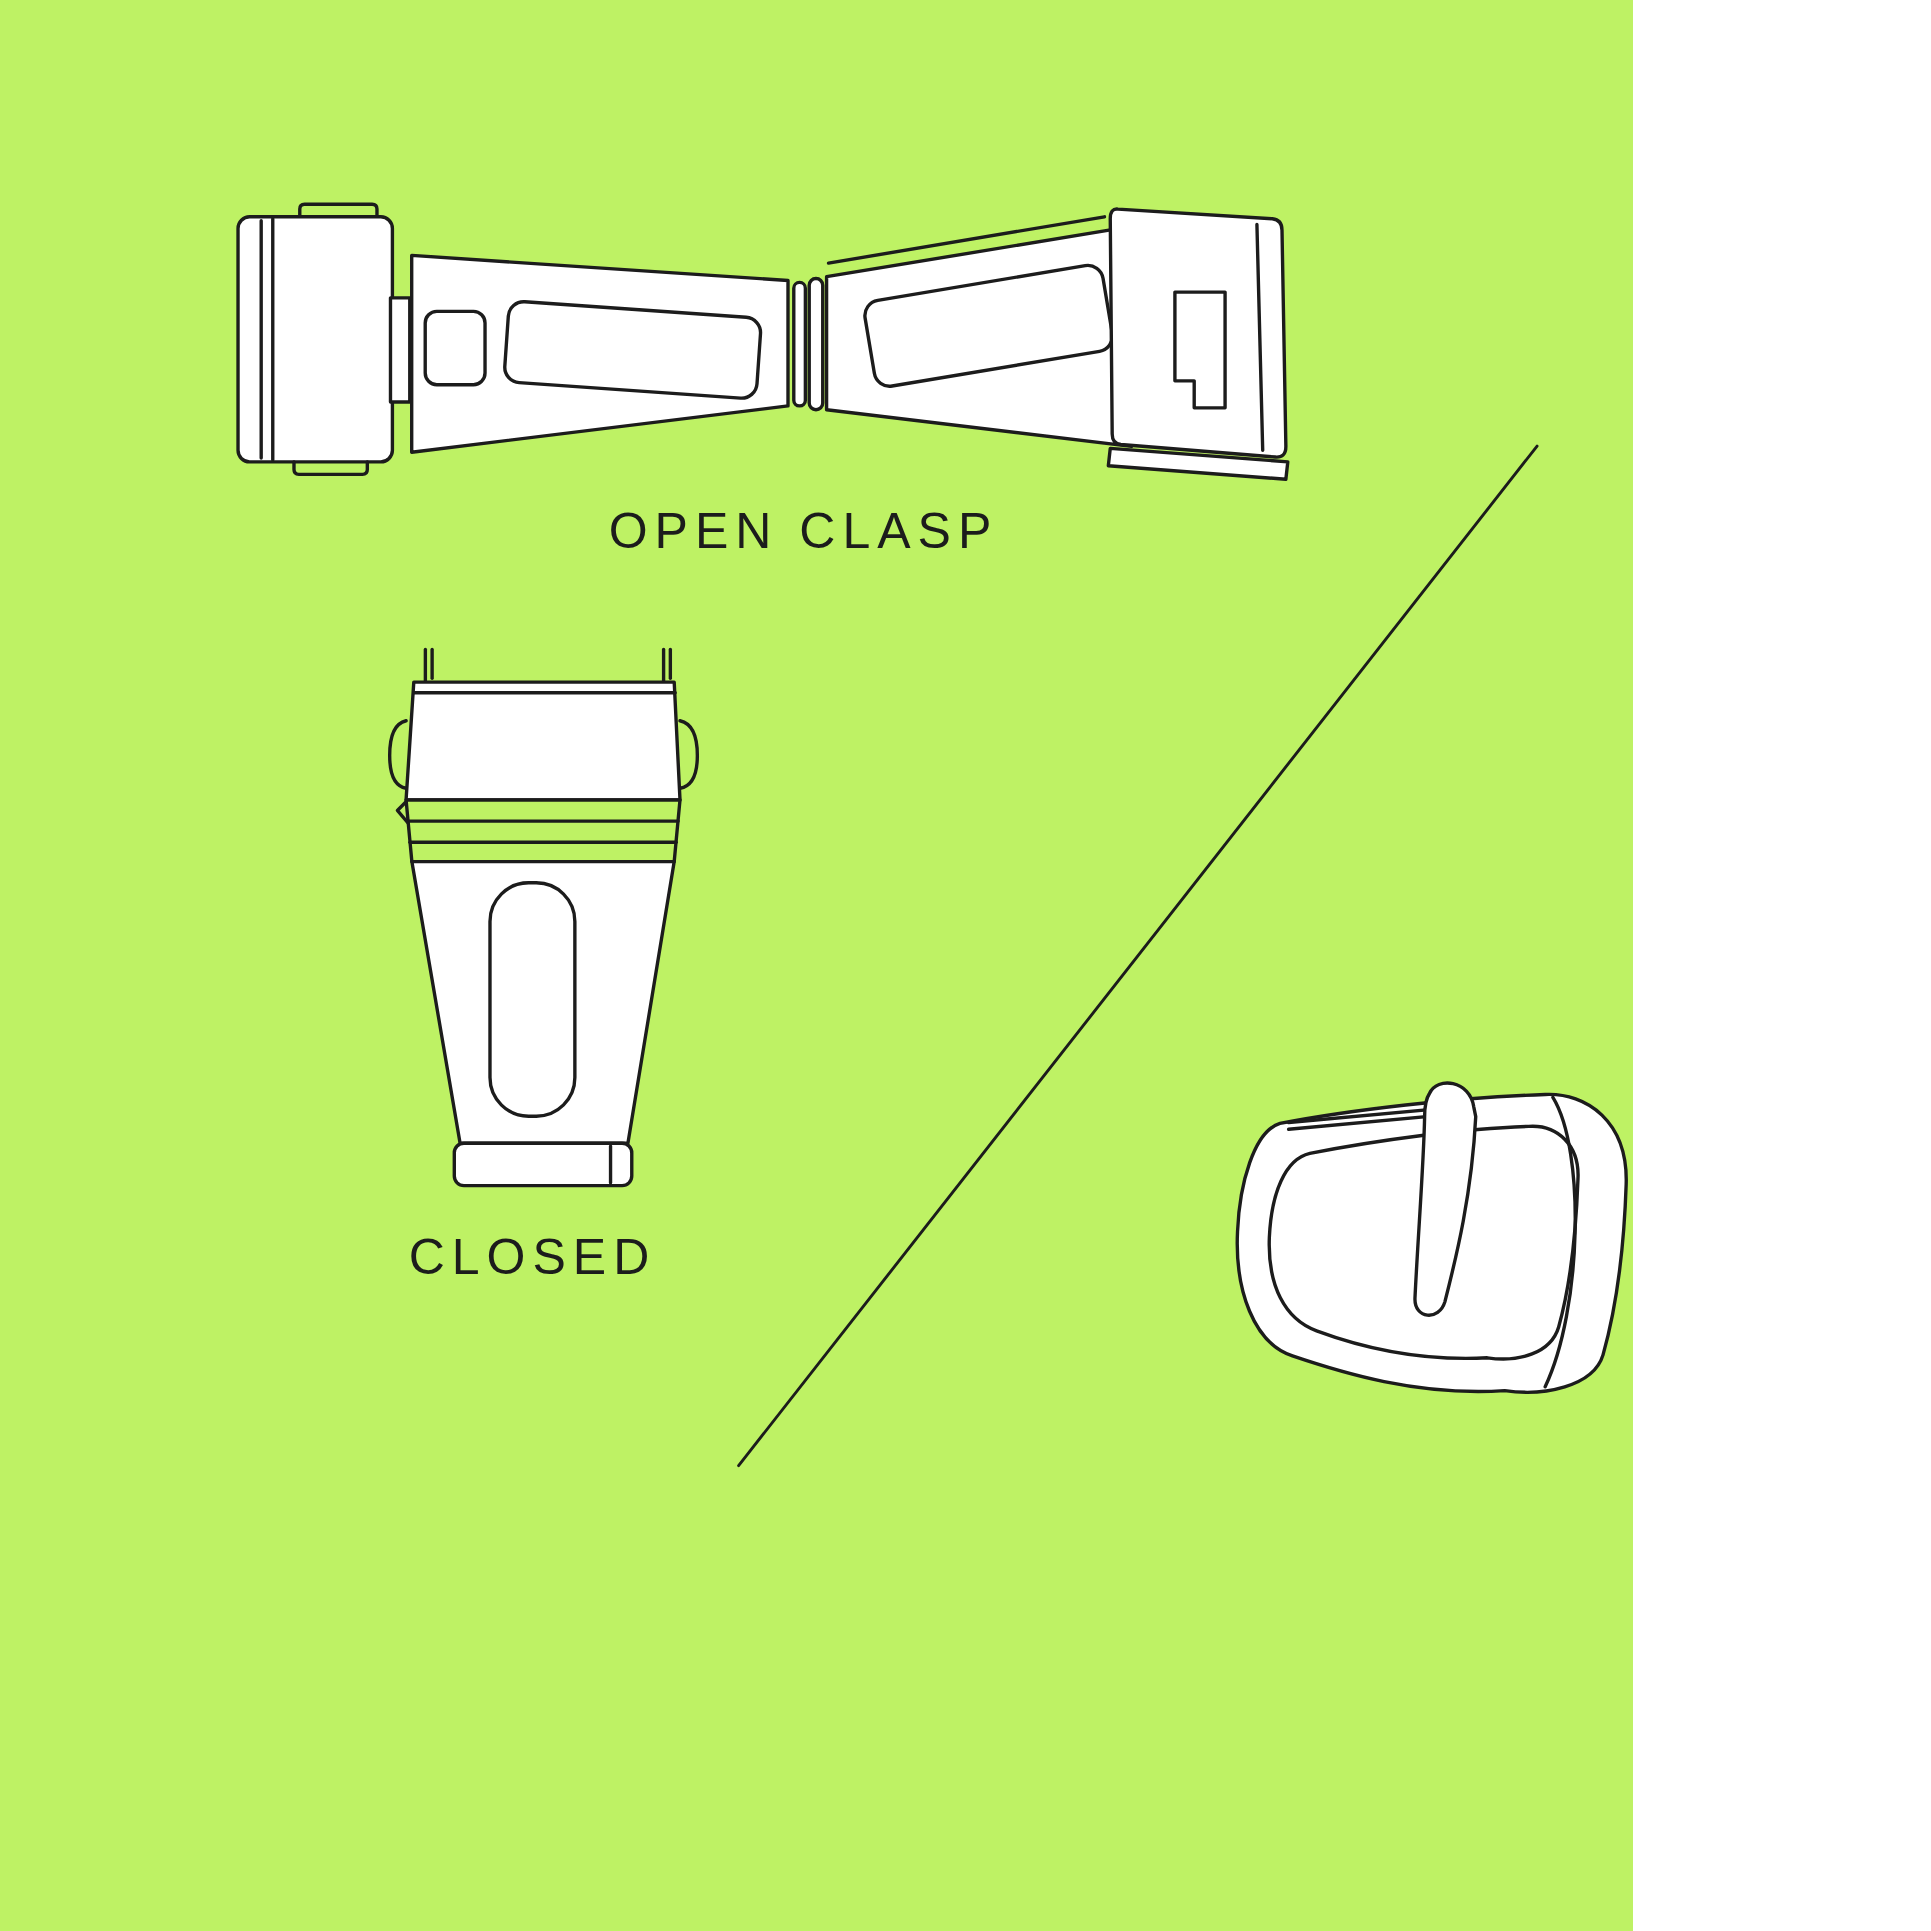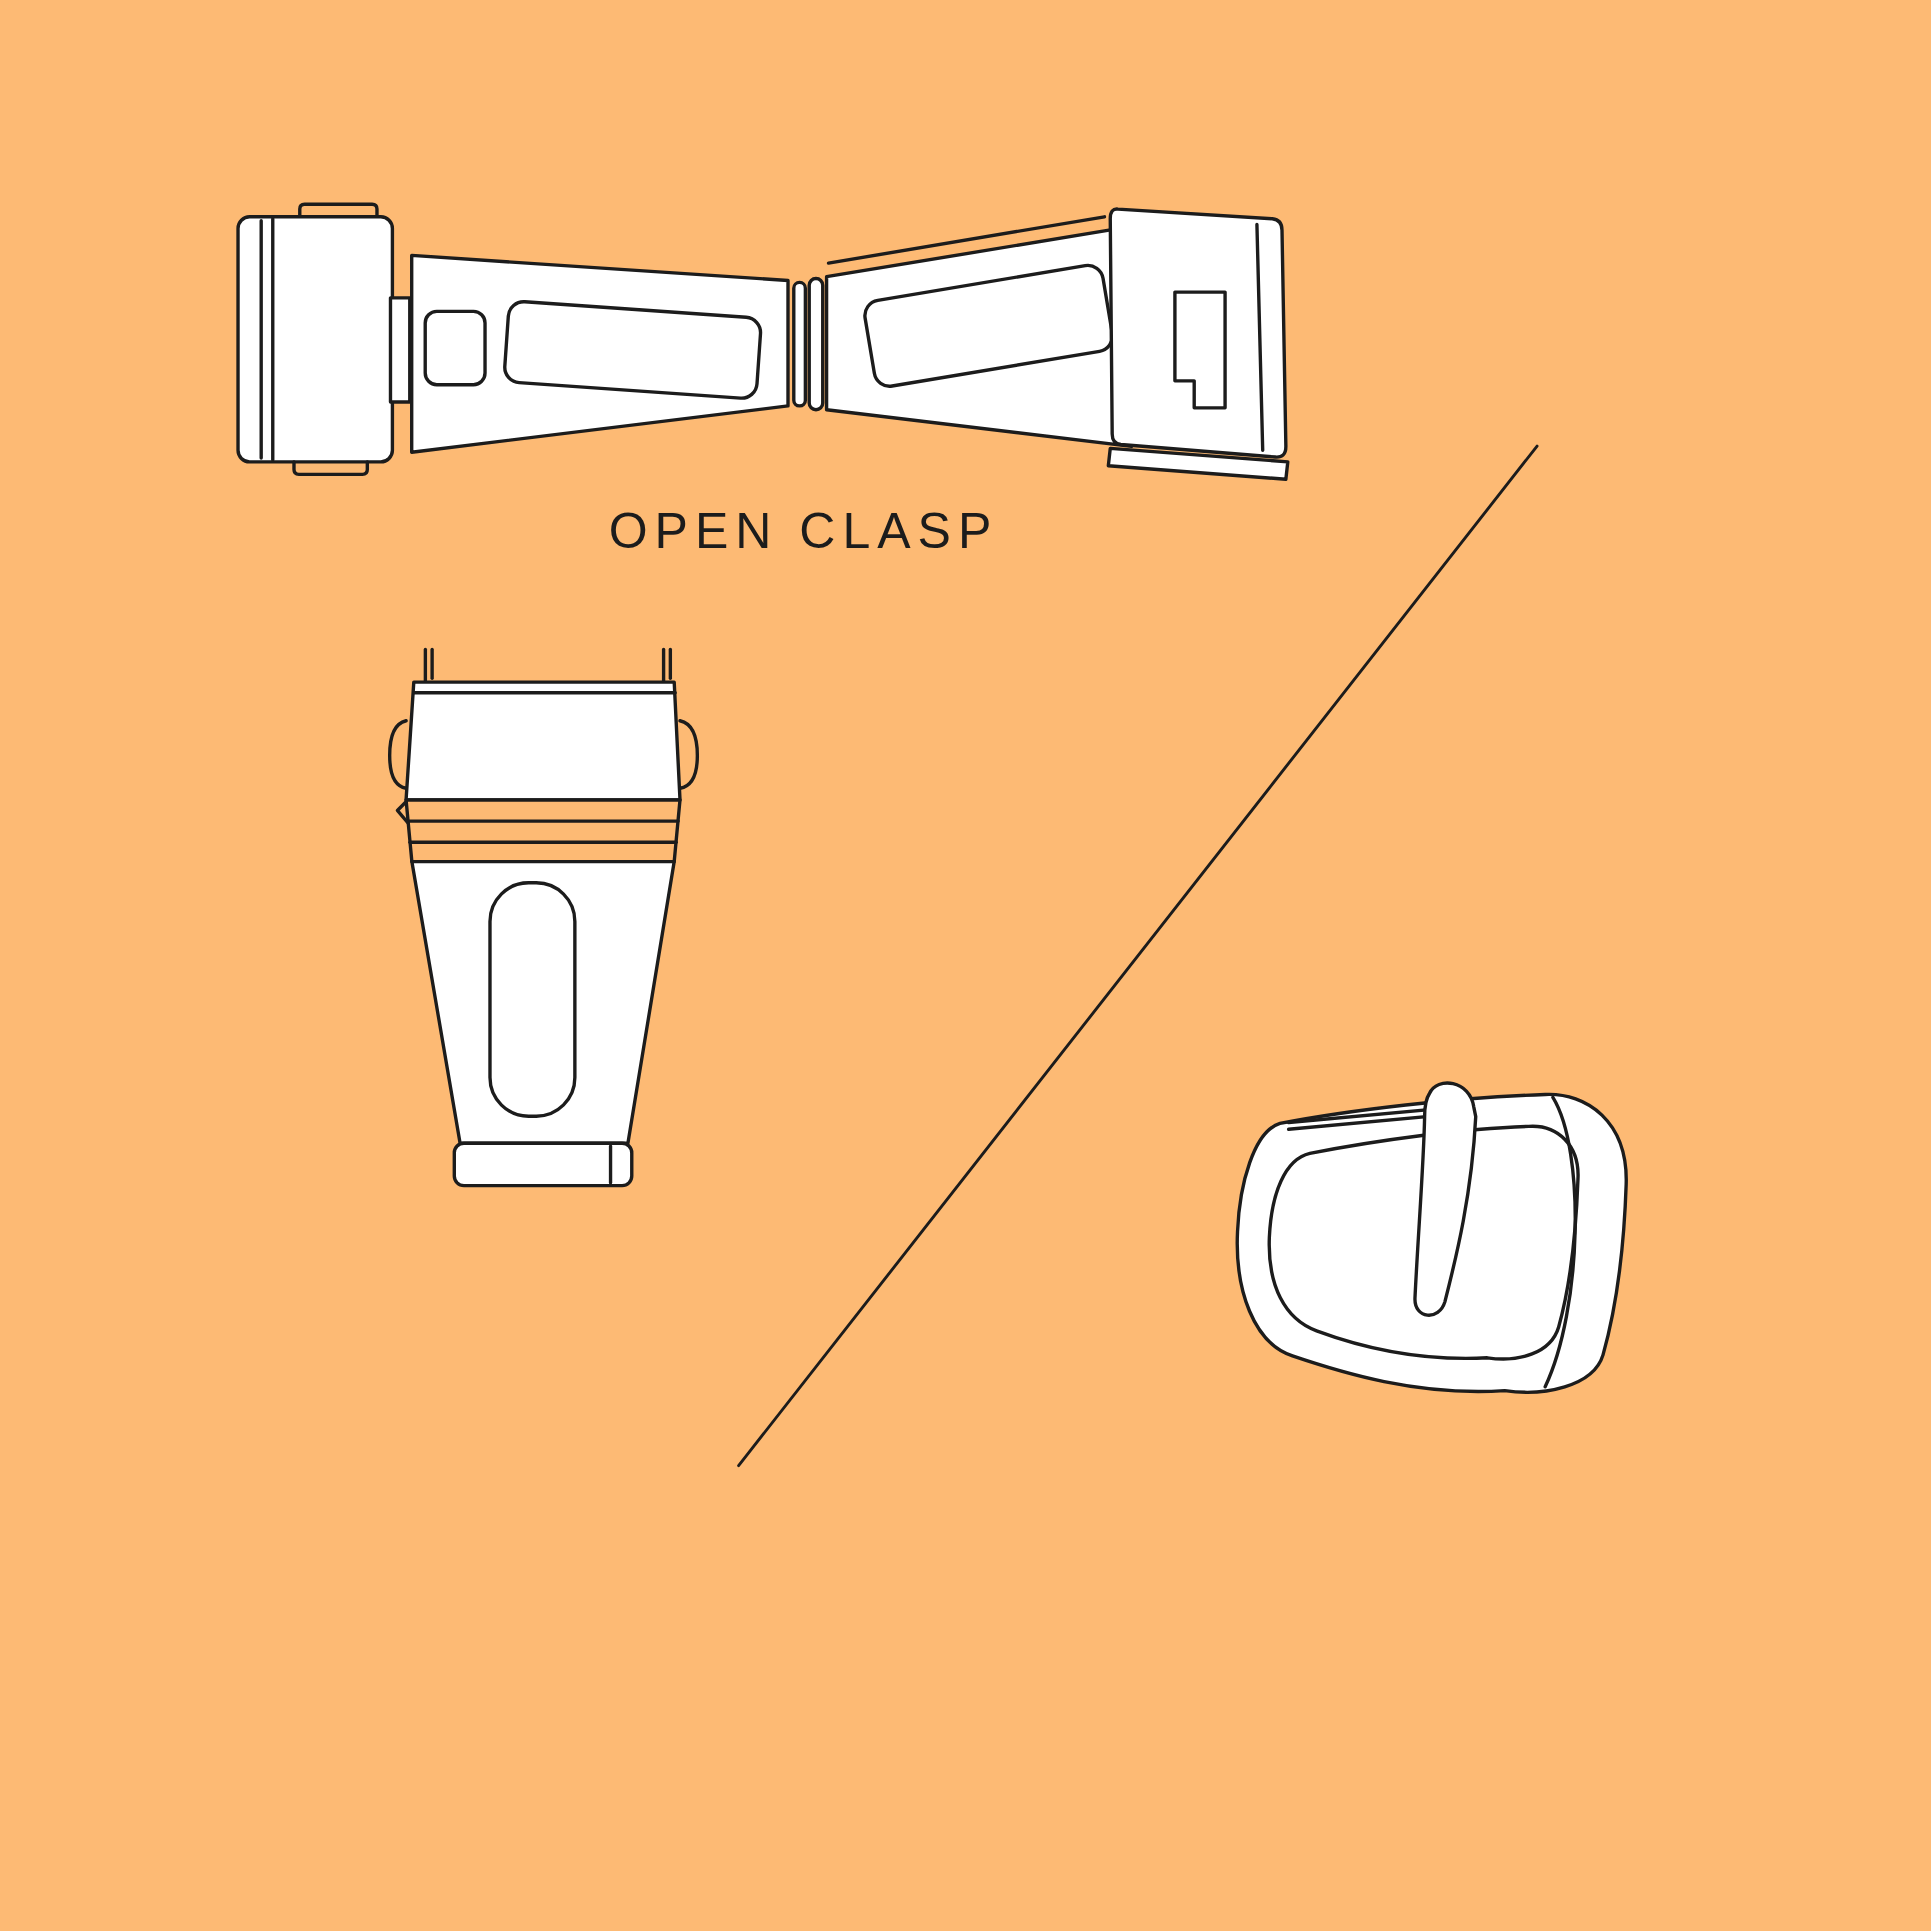--- a/index.html
+++ b/index.html
@@ -1,17 +1,17 @@
 <!DOCTYPE html>
 <html><head>
 <meta charset="utf-8">
 <style>
   html,body{margin:0;padding:0;background:#ffffff;}
   .canvas{
-    position:relative;width:1931px;height:1931px;background:#fdba74;
+    position:relative;width:1633px;height:1931px;background:#bef264;
     overflow:hidden;font-family:"Liberation Sans",sans-serif;color:#1c1c1c;
   }
   .art{position:absolute;display:block;}
   .art-open{left:228px;top:184px;width:1065px;height:302px;}
   .art-closed{left:381px;top:647px;width:326px;height:542px;}
   .art-buckle{left:1225px;top:1078px;width:406px;height:332px;}
   .divider{position:absolute;left:0;top:0;width:1931px;height:1931px;pointer-events:none;}
   .caption{
     position:absolute;text-align:center;font-size:50px;letter-spacing:0.14em;
     line-height:1;color:#1c1c1c;white-space:nowrap;
@@ -81,20 +81,21 @@
       <path class="stroke" d="M26 160 l-9 9 l11 13"></path>
 
       <path class="stroke-fill" d="M32 222 L304 222 L256 514 L82 514 Z"></path>
       <rect class="stroke" x="113" y="244" width="88" height="242" rx="40"></rect>
 
       <rect class="stroke-fill" x="76" y="514" width="184" height="44" rx="10"></rect>
       <path class="stroke" d="M238 517 v38"></path>
     </g>
   </svg>
 
+  <div class="caption caption-closed">CLOSED</div>
 
   <svg class="divider" viewBox="0 0 2000 2000">
     <line x1="1592" y1="462" x2="765" y2="1518" stroke="#1c1c1c" stroke-width="3" stroke-linecap="round"></line>
   </svg>
 
   <svg class="art art-buckle" viewBox="0 0 421 344">
     <g>
 
       <path class="stroke-fill" d="M57 47 C 130 33, 240 20, 332 17 C 375 15, 418 45, 416 110 C 414 170, 408 230, 392 287 C 382 320, 330 330, 290 324 C 200 330, 120 305, 70 288 C 30 275, 10 220, 13 159 C 15 110, 30 55, 57 47 Z"></path>
 

